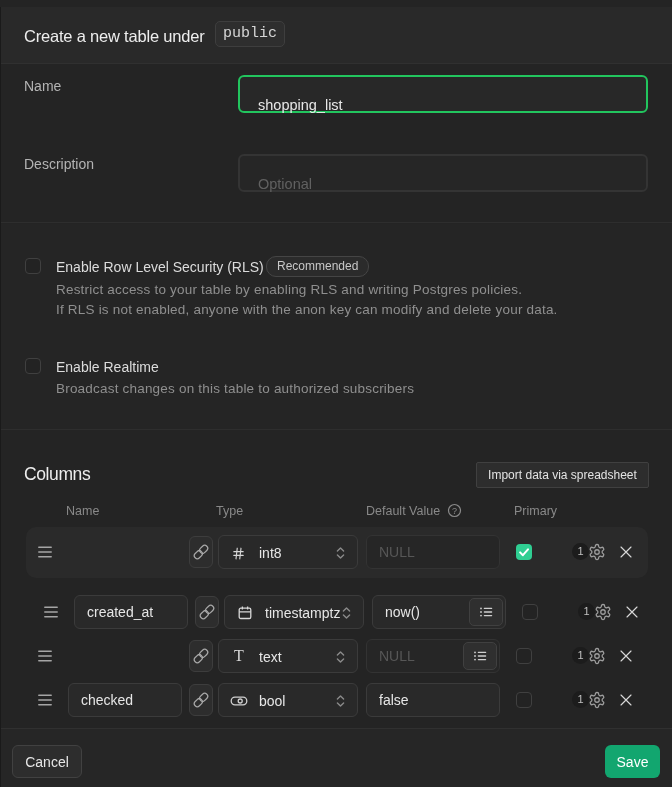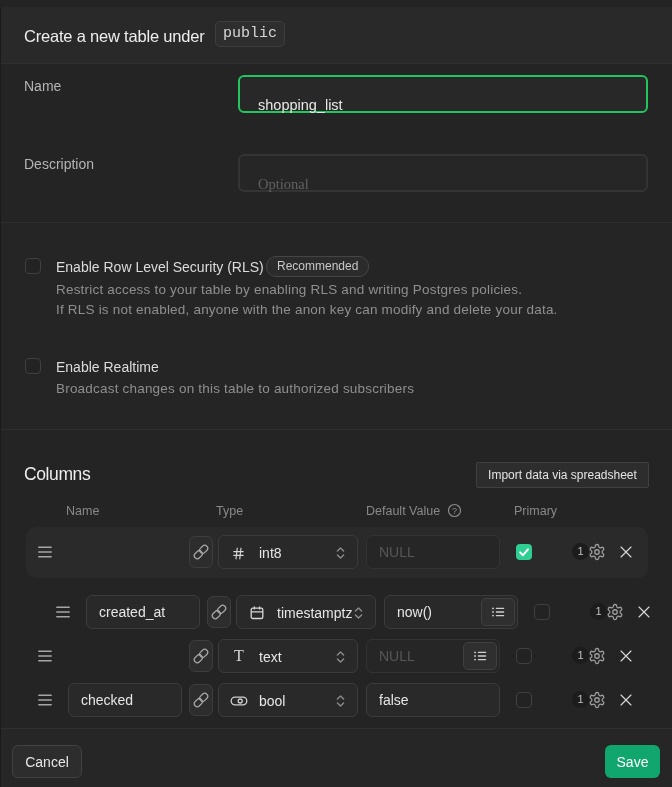--- a/index.html
+++ b/index.html
@@ -15,21 +15,21 @@
   #leftedge { left:0; top:0; width:1px; height:787px; background:#1a1a1a; z-index:50; }
 
   .title { font-size:16.5px; color:#ededed; letter-spacing:-.2px; }
   .codebadge { font-family:"Liberation Mono", monospace; font-size:15px; color:#d6d6d6;
     background:#2e2e2e; border:1px solid #3e3e3e; border-radius:5px;
     height:26px; line-height:24px; padding:0 7px; }
 
   .lbl { font-size:14px; color:#b4b4b4; }
   .input { background:#282828; border:2px solid #22c55e; border-radius:6px;
     font-size:14.5px; color:#e8e8e8; padding:10px 18px; line-height:36px; }
-  .input.dim { background:#262626; border-color:#343434;font-family:Liberation Serif, serif; }
+  .input.dim { background:#262626; border-color:#343434; }
   .ph { color:#616161; }
 
   .cb { width:16px; height:16px; border:1px solid #404040; border-radius:4px; background:#232323; }
   .rlsTitle { font-size:14px; color:#dcdcdc; }
   .rlsDesc  { font-size:13.5px; color:#8f8f8f; letter-spacing:.2px; }
   .pill { font-size:12px; color:#c8c8c8; border:1px solid #454545; background:#2b2b2b;
     border-radius:10px; height:21px; line-height:19px; padding:0 10px; }
 
   .h2 { font-size:17.5px; color:#ededed; letter-spacing:-.4px; }
   .btn { background:#2d2d2d; border:1px solid #404040; border-radius:2px; color:#e3e3e3; }
@@ -120,21 +120,21 @@
     </div>
   <div class="numbadge" style="position:absolute;left:572px;top:8px;">1</div>
   <div style="position:absolute;left:588px;top:8px;"><svg width="18" height="18" viewBox="0 0 24 24" fill="none" stroke="#9e9e9e" stroke-width="1.7">
         <path d="M12.22 2h-.44a2 2 0 0 0-2 2v.18a2 2 0 0 1-1 1.73l-.43.25a2 2 0 0 1-2 0l-.15-.08a2 2 0 0 0-2.73.73l-.22.38a2 2 0 0 0 .73 2.73l.15.1a2 2 0 0 1 1 1.72v.51a2 2 0 0 1-1 1.74l-.15.09a2 2 0 0 0-.73 2.73l.22.38a2 2 0 0 0 2.73.73l.15-.08a2 2 0 0 1 2 0l.43.25a2 2 0 0 1 1 1.73V20a2 2 0 0 0 2 2h.44a2 2 0 0 0 2-2v-.18a2 2 0 0 1 1-1.73l.43-.25a2 2 0 0 1 2 0l.15.08a2 2 0 0 0 2.73-.73l.22-.39a2 2 0 0 0-.73-2.73l-.15-.08a2 2 0 0 1-1-1.74v-.5a2 2 0 0 1 1-1.74l.15-.09a2 2 0 0 0 .73-2.73l-.22-.38a2 2 0 0 0-2.73-.73l-.15.08a2 2 0 0 1-2 0l-.43-.25a2 2 0 0 1-1-1.73V4a2 2 0 0 0-2-2z"></path>
         <circle cx="12" cy="12" r="3"></circle>
       </svg></div>
   <div style="position:absolute;left:619px;top:10px;"><svg width="14" height="14" viewBox="0 0 14 14" stroke="#d8d8d8" stroke-width="1.15" stroke-linecap="round">
         <path d="M2 2 12 12M12 2 2 12"></path>
       </svg></div>
 </div>
-<div class="abs" style="left:18px;top:588px;width:564px;height:34px;">
+<div class="abs" style="left:6px;top:588px;width:564px;height:34px;">
   <div style="position:absolute;left:37px;top:9px;"><svg width="16" height="16" viewBox="0 0 16 16" stroke="#a5a5a5" stroke-width="1.5" stroke-linecap="round">
         <path d="M1.8 3.3h12.4M1.8 8h12.4M1.8 12.7h12.4"></path>
       </svg></div>
   <div class="cell-input" style="position:absolute;left:68px;top:0;width:114px;">created_at</div>
   <div class="linkbtn" style="position:absolute;left:189px;top:1px;">
       <svg width="16" height="16" viewBox="0 0 16 16" fill="none" stroke="#a9a9a9" stroke-width="1.25">
         <g transform="rotate(-45 8 8)">
           <rect x="-0.2" y="5" width="8.8" height="6" rx="3"></rect>
           <rect x="7.4" y="5" width="8.8" height="6" rx="3"></rect>
         </g>

